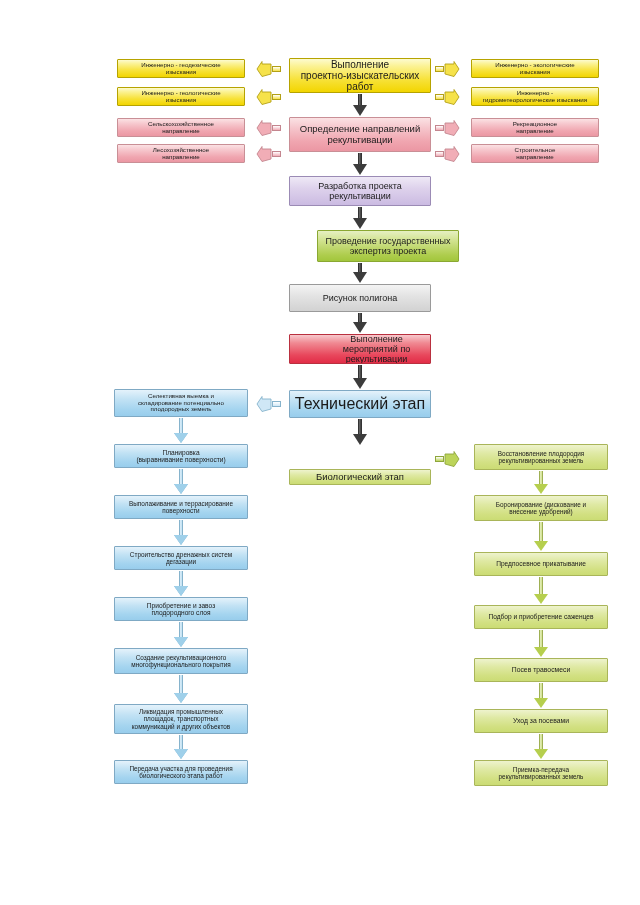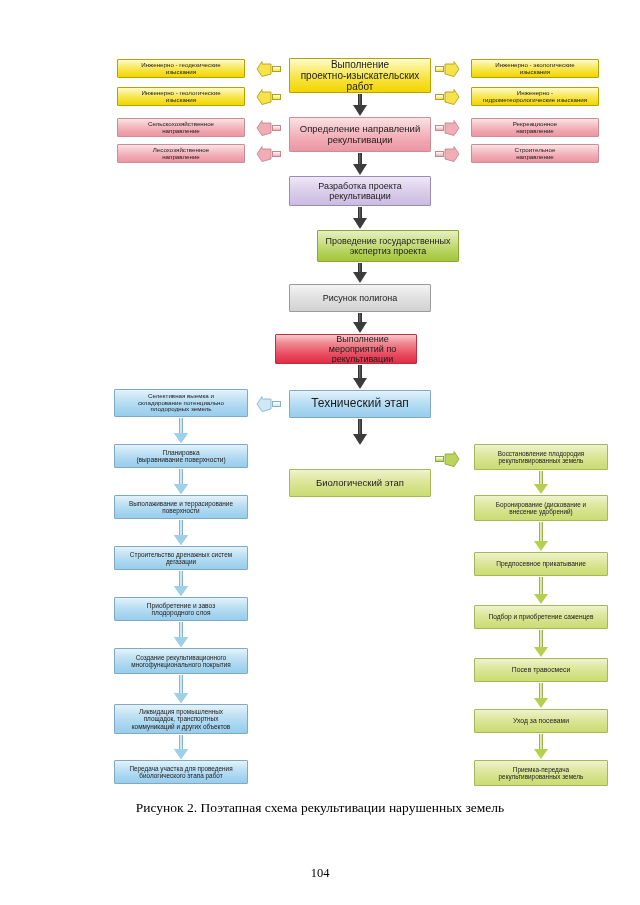--- a/index.html
+++ b/index.html
@@ -84,27 +84,27 @@
       </div>
       <div class="box c-purple" style="left: 289px; top: 176px; width: 142px; height: 30px; font-size: 9px;">
         <span>Разработка проекта<br>рекультивации</span>
       </div>
       <div class="box c-green" style="left: 289px; top: 230px; width: 142px; height: 32px; font-size: 9px;">
         <span>Проведение государственных<br>экспертиз проекта</span>
       </div>
       <div class="box c-gray" style="left: 289px; top: 284px; width: 142px; height: 28px; font-size: 9px;">
         <span>Рисунок полигона</span>
       </div>
-      <div class="box c-red" style="left: 275px; top: 334px; width: 142px; height: 30px; font-size: 9px; padding-left: 36px;">
+      <div class="box c-red" style="left: 289px; top: 334px; width: 142px; height: 30px; font-size: 9px; padding-left: 36px;">
         <span>Выполнение мероприятий по<br>рекультивации</span>
       </div>
-      <div class="box c-blue" style="left: 289px; top: 390px; width: 142px; height: 28px; font-size: 12px;">
+      <div class="box c-blue" style="left: 289px; top: 390px; width: 142px; height: 28px; font-size: 16px;">
         <span>Технический этап</span>
       </div>
-      <div class="box c-lime" style="left: 289px; top: 469px; width: 142px; height: 28px; font-size: 9.5px;">
+      <div class="box c-lime" style="left: 289px; top: 469px; width: 142px; height: 16px; font-size: 9.5px;">
         <span>Биологический этап</span>
       </div>
       <div class="vconn v-dark" style="left: 353px; top: 94px; width: 14px; height: 22px;">
         <div class="stem" style="height: 11px;"></div>
         <div class="head"></div>
       </div>
       <div class="vconn v-dark" style="left: 353px; top: 153px; width: 14px; height: 22px;">
         <div class="stem" style="height: 11px;"></div>
         <div class="head"></div>
       </div>
@@ -324,15 +324,13 @@
       <div class="harrow" style="left: 435px; top: 451px;">
         <div class="stub" style="background: linear-gradient(rgb(255, 255, 255), rgb(188, 212, 90)); border-color: rgb(142, 166, 60);"></div>
         <div class="fat">
           <svg width="16" height="16" viewBox="0 0 16 16">
             <polygon points="1,3 10,3 10,0.5 15,8 10,15.5 1,13" fill="#bcd45a" stroke="#8ea63c" stroke-width="0.9" stroke-linejoin="round"></polygon>
           </svg>
         </div>
       </div>
     </div>
 
-  <div class="caption" style="top:800px;">Рисунок 2. Поэтапная схема рекультивации нарушенных земель</div>
-  <div class="pageno" style="top:866px;">104</div>
 </div>
 
 </body></html>

